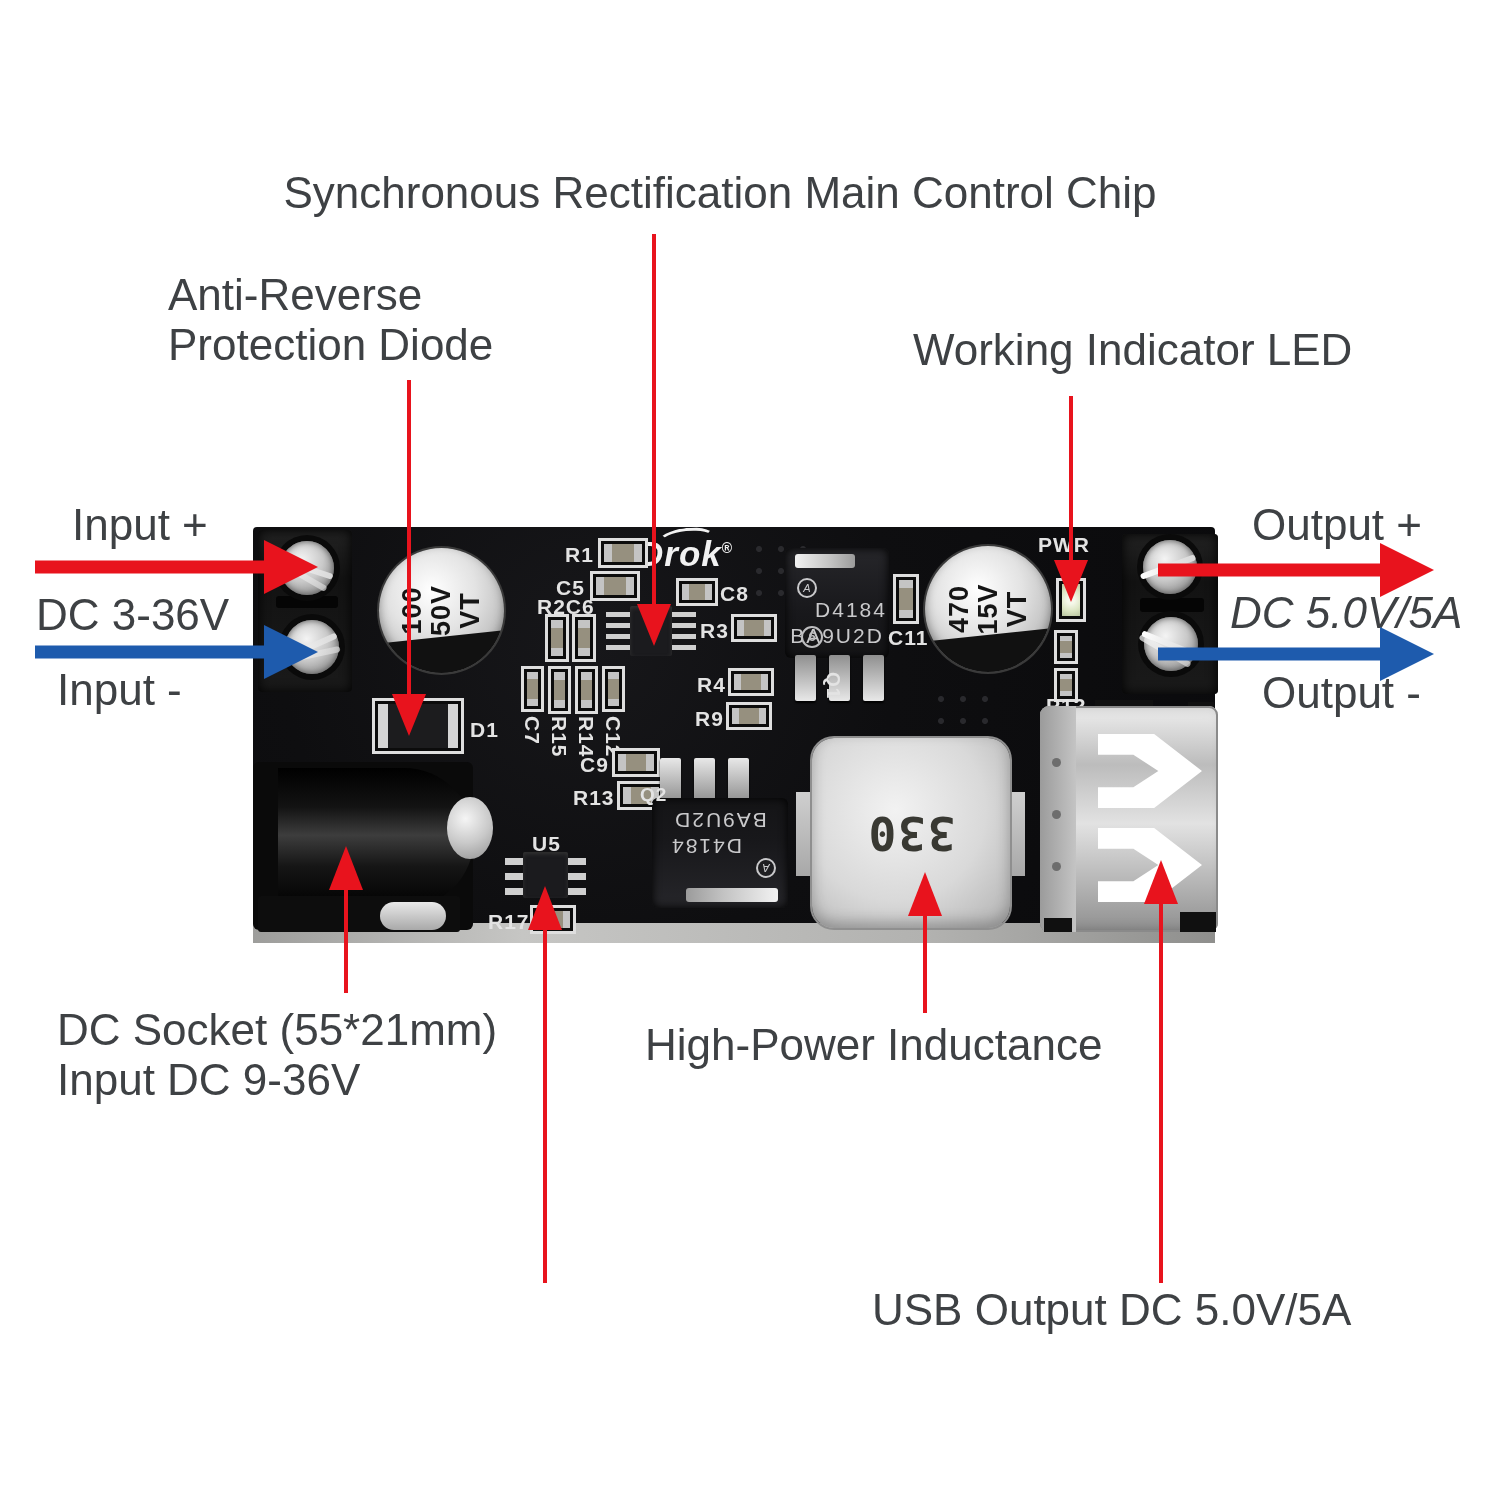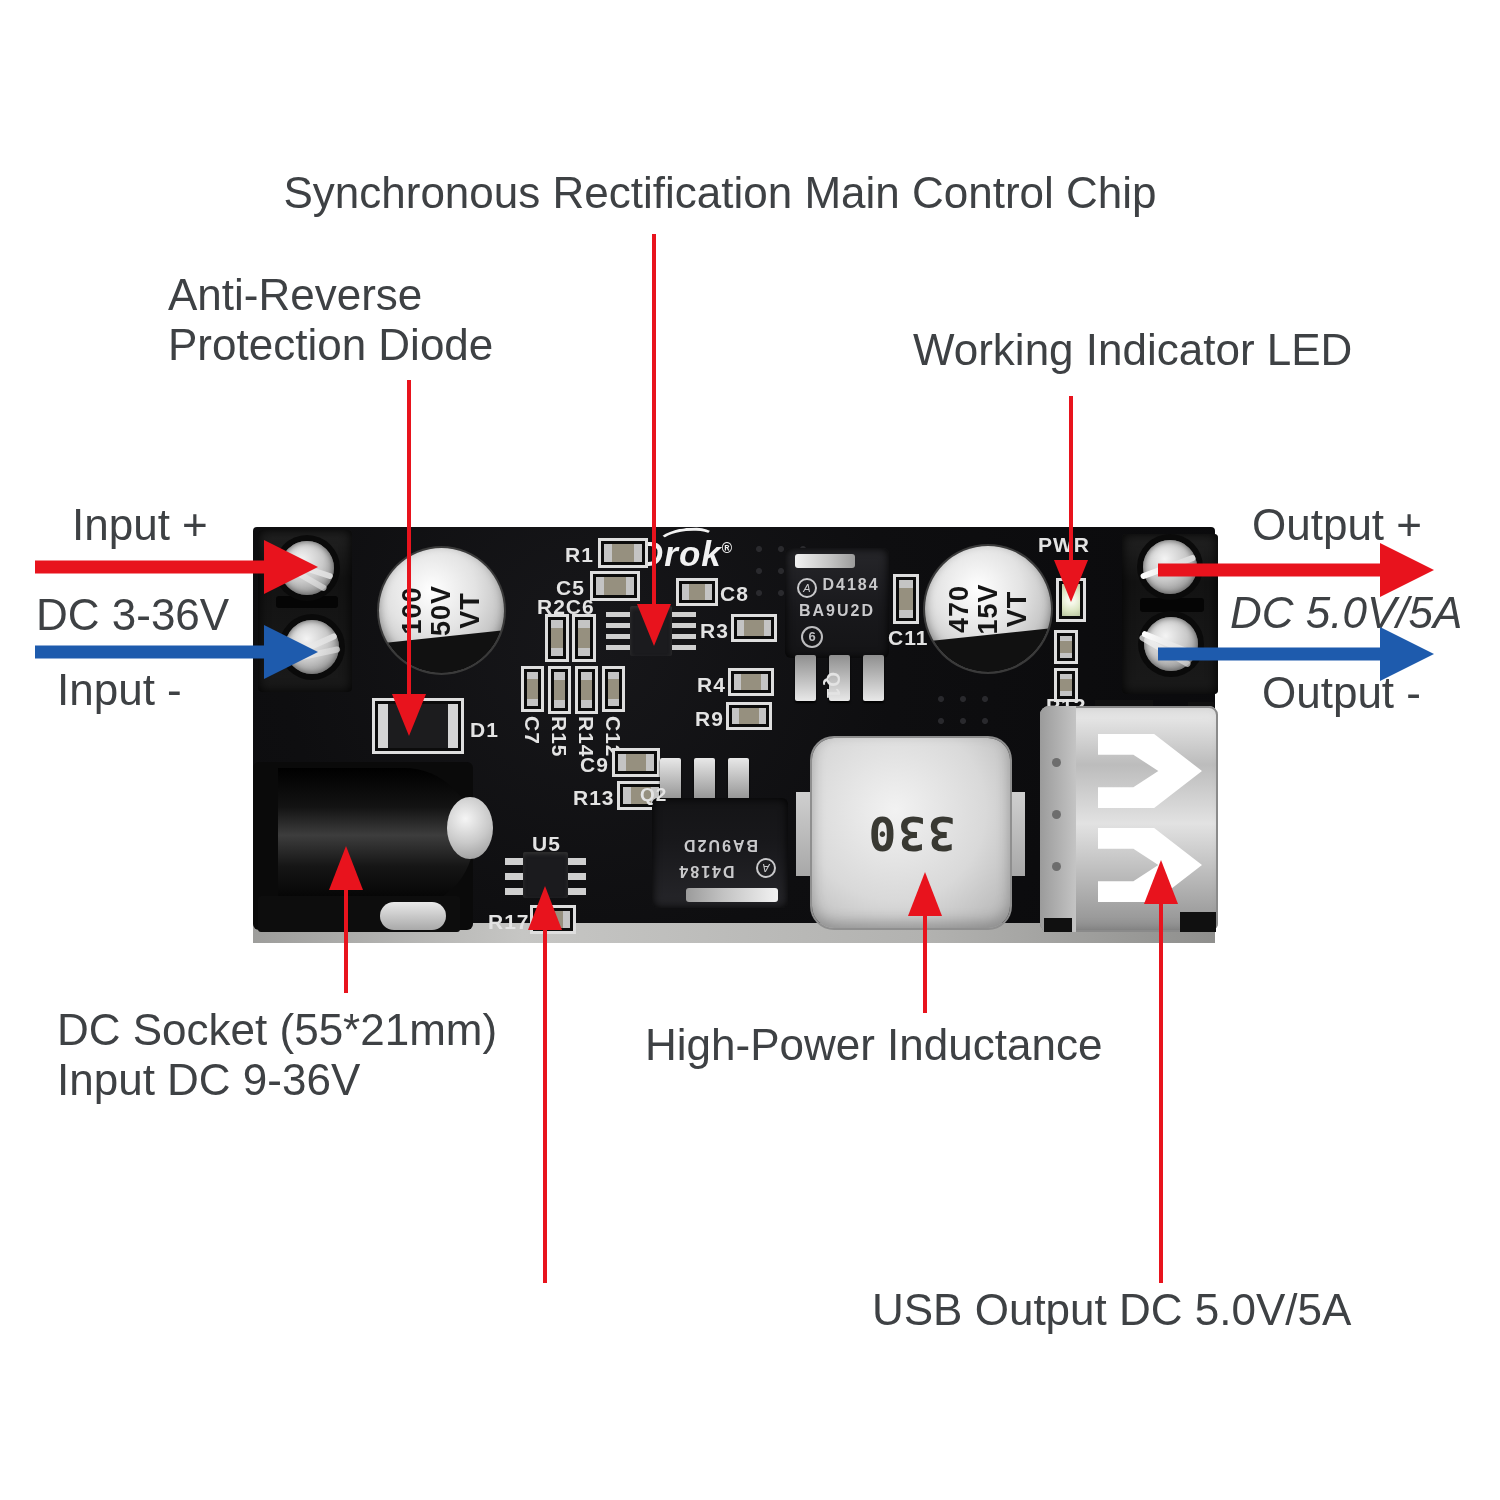--- a/index.html
+++ b/index.html
@@ -48,21 +48,21 @@
   
   .chip{position:absolute;background:#1b1b1e;border-radius:2px;box-shadow:inset 0 2px 4px #333;}
   .pins{position:absolute;background:repeating-linear-gradient(180deg,#cfcfcf 0 6px,transparent 6px 12px);}
   .pins.h{background:repeating-linear-gradient(90deg,#cfcfcf 0 6px,transparent 6px 12px);}
   
   .fet{position:absolute;background:linear-gradient(180deg,#26262a,#18181b 60%,#141416);
        border-radius:6px;box-shadow:inset 0 0 10px #000;}
   .fet .tab{position:absolute;left:10px;top:6px;right:34px;height:14px;border-radius:3px;
             background:linear-gradient(90deg,#f2f2f2,#c2c2c2 60%,#9b9b9b);}
   .fet .t1,.fet .t2{position:absolute;left:0;width:100%;text-align:center;color:#c9c9cb;
-            font-size:16px;font-weight:700;letter-spacing:2px;}
+            font-size:21px;font-weight:400;letter-spacing:2px;margin-top:22px;}
   .fet .t1{top:28px;}
   .fet .t2{top:54px;}
   .fet .ao{position:absolute;left:12px;top:30px;width:16px;height:16px;border:2px solid #c9c9cb;
            border-radius:50%;font-size:11px;color:#c9c9cb;text-align:center;line-height:16px;font-style:italic;}
   .fet .mk{position:absolute;left:16px;top:78px;width:18px;height:18px;border:2px solid #bdbdbf;
            border-radius:50%;color:#bdbdbf;font-size:13px;font-weight:700;text-align:center;line-height:18px;}
   .leg{position:absolute;width:21px;background:linear-gradient(180deg,#8f8f8f,#e8e8e8);
        border-radius:2px;box-shadow:0 2px 2px #000;}
   .leg.up{background:linear-gradient(180deg,#e8e8e8,#8f8f8f);}
   

